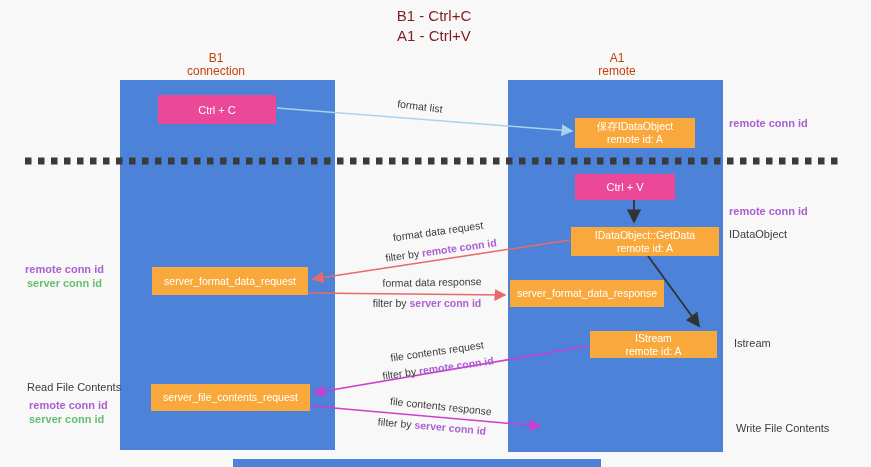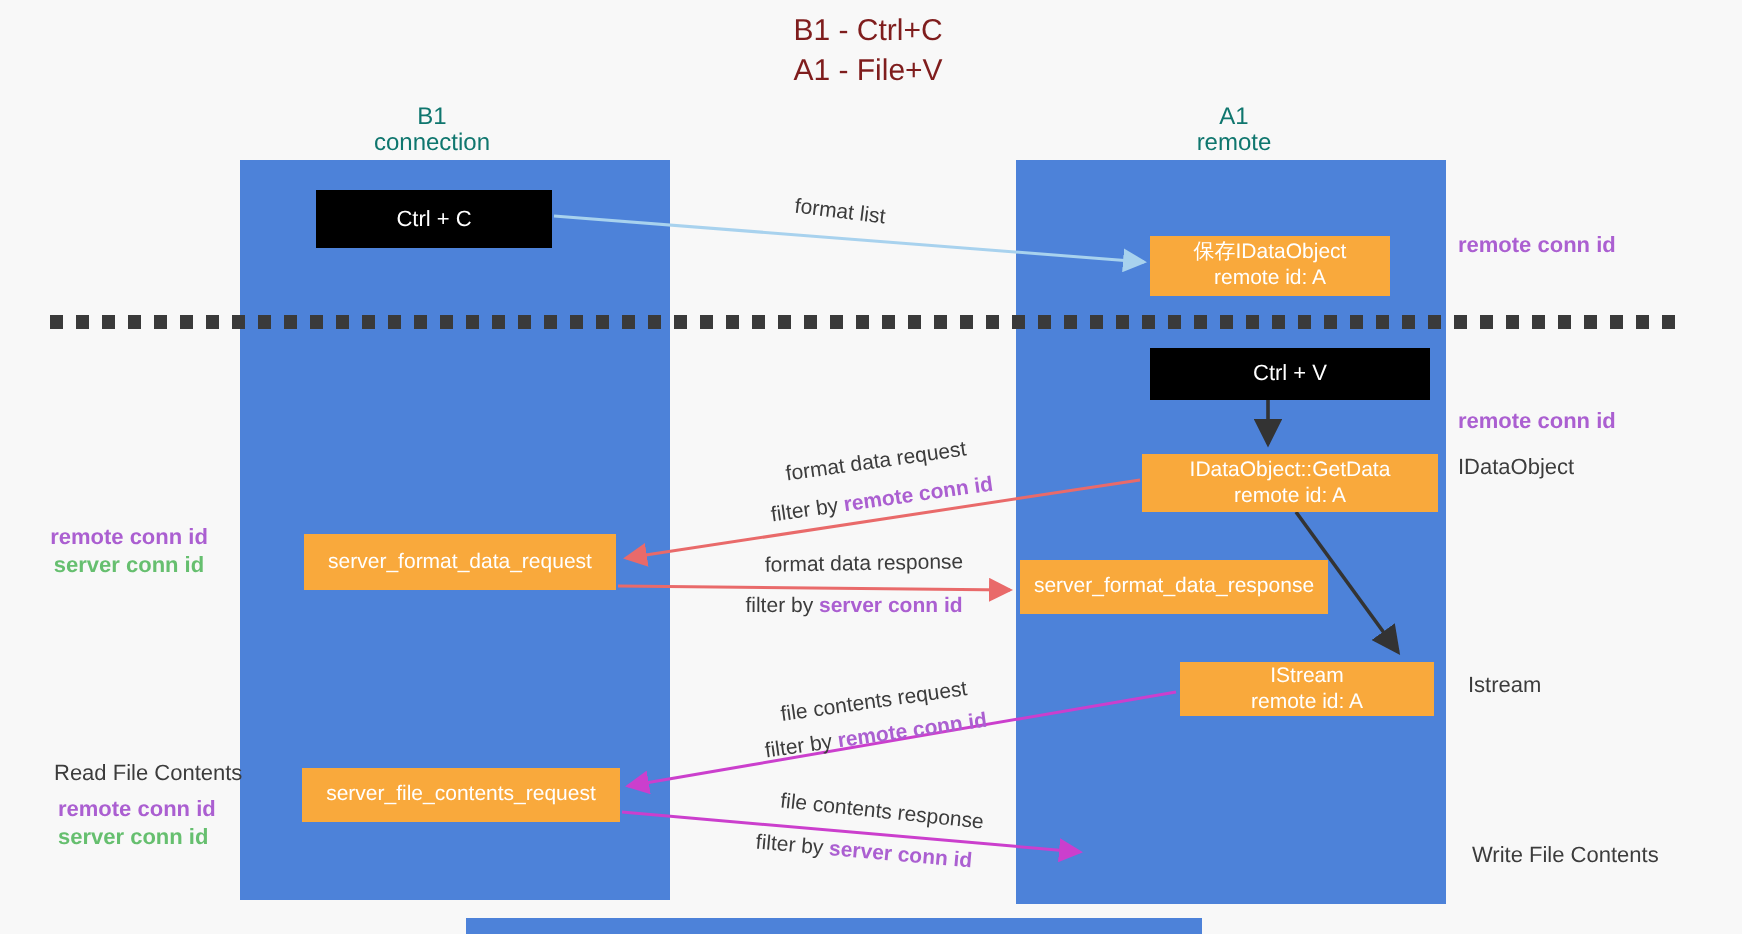--- a/index.html
+++ b/index.html
@@ -4,39 +4,39 @@
 <style>
   * { margin:0; padding:0; box-sizing:border-box; }
   html,body { width:871px; height:467px; }
   body { font-family:"Liberation Sans", sans-serif; background:#f8f8f8; position:relative; overflow:hidden; }
   .stage { position:absolute; left:0; top:0; width:871px; height:467px; }
 
   .title { position:absolute; left:314px; top:6px; width:240px; text-align:center;
            font-size:15px; color:#7f1d1d; line-height:20px; }
 
   .col-header { position:absolute; width:120px; text-align:center; font-size:12px;
-                color:#0f766e; line-height:13px; }
+                color:#c2410c; line-height:13px; }
   .col-header.left { left:156px; top:52px; }
   .col-header.right { left:557px; top:52px; }
 
   .column { position:absolute; background:#4d82d9; }
   .column.left  { left:120px; top:80px; width:215px; height:370px; }
   .column.right { left:508px; top:80px; width:215px; height:372px; }
   .bottom-strip { position:absolute; left:233px; top:459px; width:368px; height:8px; background:#4d82d9; }
 
   svg.lines { position:absolute; left:0; top:0; width:871px; height:467px; z-index:2; }
 
   .box { position:absolute; z-index:3; display:flex; flex-direction:column; align-items:center;
          justify-content:center; color:#fff; text-align:center; }
-  .box.green  { background:#000000; font-size:11px; }
+  .box.green  { background:#ec4899; font-size:11px; }
   .box.orange { background:#f9a93c; font-size:10.5px; line-height:13px; }
 
   .b-ctrl-c   { left:158px; top:95px;  width:118px; height:29px; }
   .b-save     { left:575px; top:118px; width:120px; height:30px; }
-  .b-ctrl-v   { left:575px; top:174px; width:140px; height:26px; }
+  .b-ctrl-v   { left:575px; top:174px; width:100px; height:26px; }
   .b-getdata  { left:571px; top:227px; width:148px; height:29px; }
   .b-istream  { left:590px; top:331px; width:127px; height:27px; }
   .b-fmt-req  { left:152px; top:267px; width:156px; height:28px; }
   .b-fmt-res  { left:510px; top:280px; width:154px; height:27px; }
   .b-file-req { left:151px; top:384px; width:159px; height:27px; }
   .b-file-res { left:545px; top:418px; width:160px; height:25px; }
 
   .alabel { position:absolute; z-index:3; font-size:10.5px; color:#3c3c3c; white-space:nowrap; }
   .alabel.center { transform-origin:center; }
 
@@ -48,21 +48,21 @@
   .left-mid { left:17px; top:262px; width:95px; text-align:center; line-height:14px; }
   .left-bottom { left:29px; width:95px; line-height:14px; }
 </style>
 </head>
 <body>
 
 <div class="stage">
 
   <div class="title">
     <div>B1 - Ctrl+C</div>
-    <div>A1 - File+V</div>
+    <div>A1 - Ctrl+V</div>
   </div>
 
   <div class="col-header left">
     <div>B1</div>
     <div>connection</div>
   </div>
   <div class="col-header right">
     <div>A1</div>
     <div>remote</div>
   </div>

